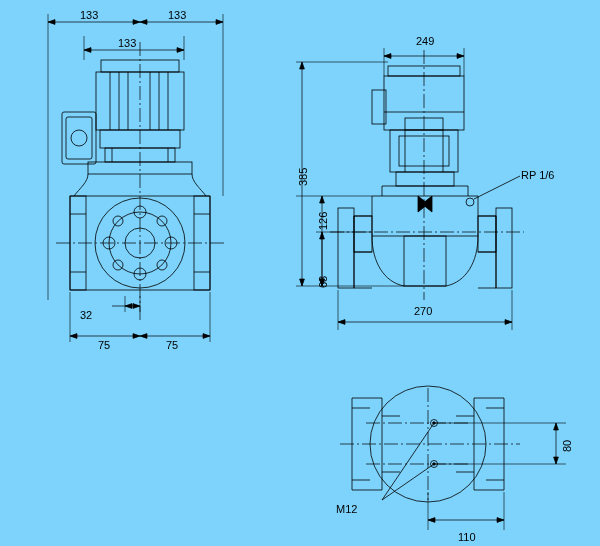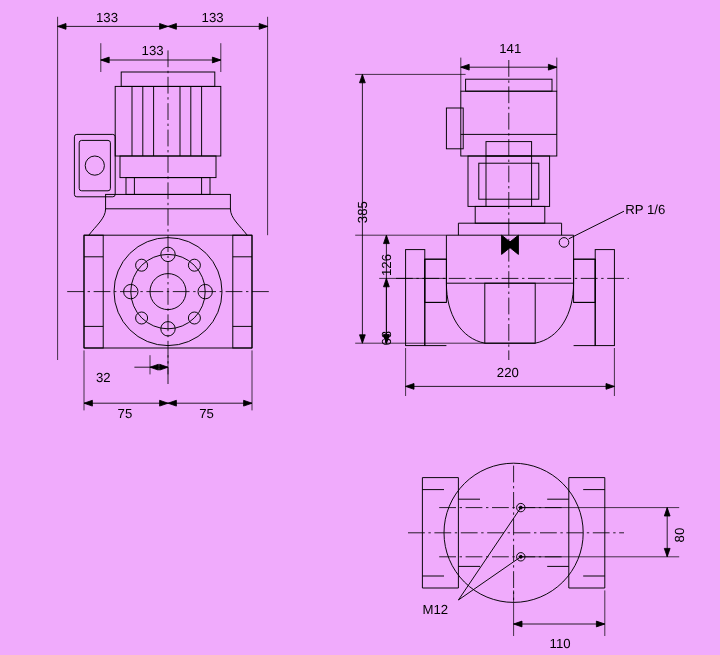--- a/index.html
+++ b/index.html
@@ -4,21 +4,21 @@
 <style>
   html, body {
     margin: 0;
     padding: 0;
     background: #ffffff;
   }
   #sheet {
     position: relative;
     width: 600px;
     height: 546px;
-    background: #f0abfc;
+    background: #7dd3fc;
     font-family: "Liberation Sans", sans-serif;
     overflow: hidden;
   }
   #sheet svg {
     position: absolute;
     left: 0;
     top: 0;
   }
   .dim-label {
     position: absolute;
@@ -258,24 +258,24 @@
     </g>
   </svg>
 
   <div class="dim-label" style="left:80px;  top:10px;">133</div>
   <div class="dim-label" style="left:168px; top:10px;">133</div>
   <div class="dim-label" style="left:118px; top:38px;">133</div>
   <div class="dim-label" style="left:80px;  top:310px;">32</div>
   <div class="dim-label" style="left:98px;  top:340px;">75</div>
   <div class="dim-label" style="left:166px; top:340px;">75</div>
 
-  <div class="dim-label" style="left:416px; top:36px;">141</div>
+  <div class="dim-label" style="left:416px; top:36px;">249</div>
   <div class="dim-label vert" style="left:298px; top:186px;">385</div>
   <div class="dim-label vert" style="left:318px; top:230px;">126</div>
   <div class="dim-label vert" style="left:318px; top:288px;">68</div>
-  <div class="dim-label" style="left:414px; top:306px;">220</div>
+  <div class="dim-label" style="left:414px; top:306px;">270</div>
   <div class="dim-label" style="left:521px; top:170px;">RP 1/6</div>
 
   <div class="dim-label vert" style="left:562px; top:452px;">80</div>
   <div class="dim-label" style="left:458px; top:532px;">110</div>
-  <div class="dim-label" style="left:352px; top:504px;text-align:center;">M12</div>
+  <div class="dim-label" style="left:336px; top:504px;text-align:center;">M12</div>
 
 </div>
 
 </body></html>

